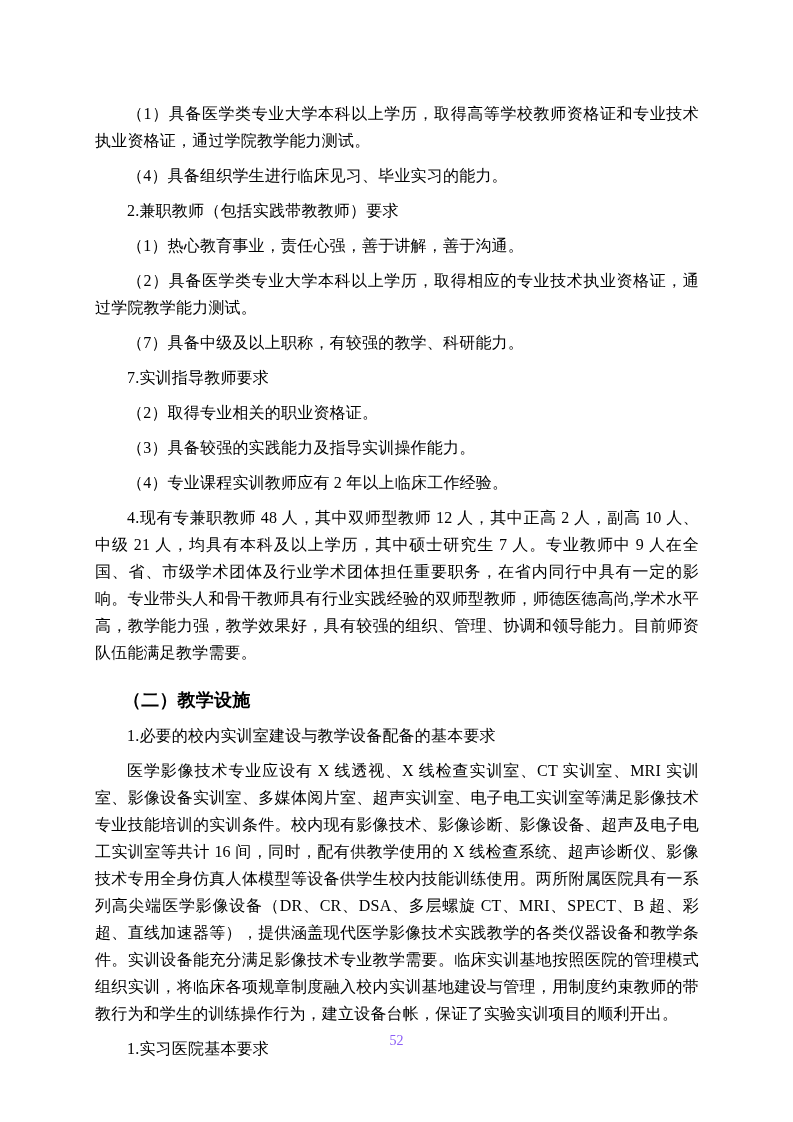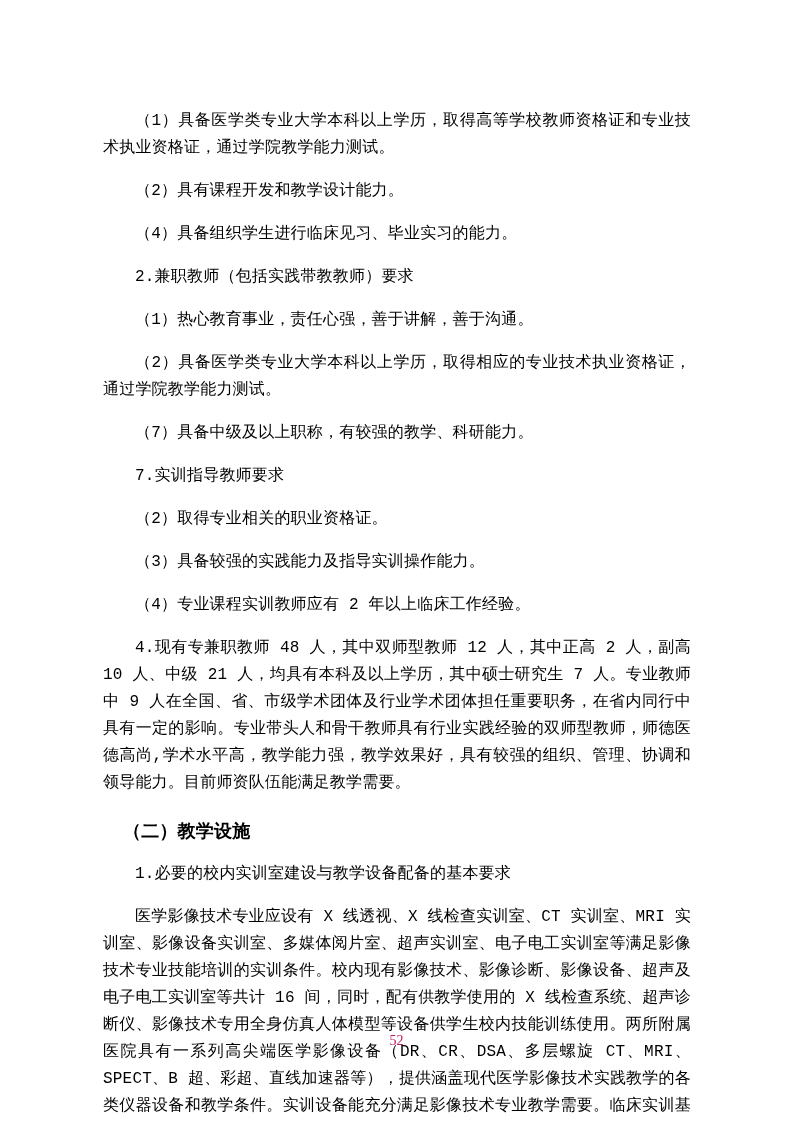--- a/index.html
+++ b/index.html
@@ -20,54 +20,52 @@
     position: absolute;
     left: 87px;
     top: 92px;
     width: 620px;
     font-size: 16px;
     line-height: 27px;
     text-align: justify;
     letter-spacing: 0.2px;
   }
   p.doc-para {
-    margin: 16px;
+    margin: 8px;
     padding: 0;
     text-indent: 2em;
-    font-family: Liberation Mono, monospace;
   }
   .section-heading {
     margin: 21px 0 0 0;
     padding: 0;
     text-indent: 2em;
     font-family: "Liberation Sans", "DejaVu Sans", sans-serif;
     font-weight: bold;
     font-size: 18px;
     line-height: 27px;
   }
   .page-number {
     position: absolute;
     left: 0;
     right: 0;
     top: 1031px;
     text-align: center;
     font-size: 14px;
     line-height: 20px;
     font-family: "Liberation Serif", "DejaVu Serif", serif;
-    color: #be185d;
+    color: #8b5cf6;
   }
 </style>
 </head>
 <body>
 
 <div class="doc-page">
   <div class="doc-content">
 
     <p class="doc-para">（1）具备医学类专业大学本科以上学历，取得高等学校教师资格证和专业技术执业资格证，通过学院教学能力测试。</p>
-    <p class="doc-para">（2）具有课程开发和教学设计能力。</p>
     <p class="doc-para">（4）具备组织学生进行临床见习、毕业实习的能力。</p>
 
     <p class="doc-para">2.兼职教师（包括实践带教教师）要求</p>
     <p class="doc-para">（1）热心教育事业，责任心强，善于讲解，善于沟通。</p>
     <p class="doc-para">（2）具备医学类专业大学本科以上学历，取得相应的专业技术执业资格证，通过学院教学能力测试。</p>
     <p class="doc-para">（7）具备中级及以上职称，有较强的教学、科研能力。</p>
 
     <p class="doc-para">7.实训指导教师要求</p>
     <p class="doc-para">（2）取得专业相关的职业资格证。</p>
     <p class="doc-para">（3）具备较强的实践能力及指导实训操作能力。</p>

